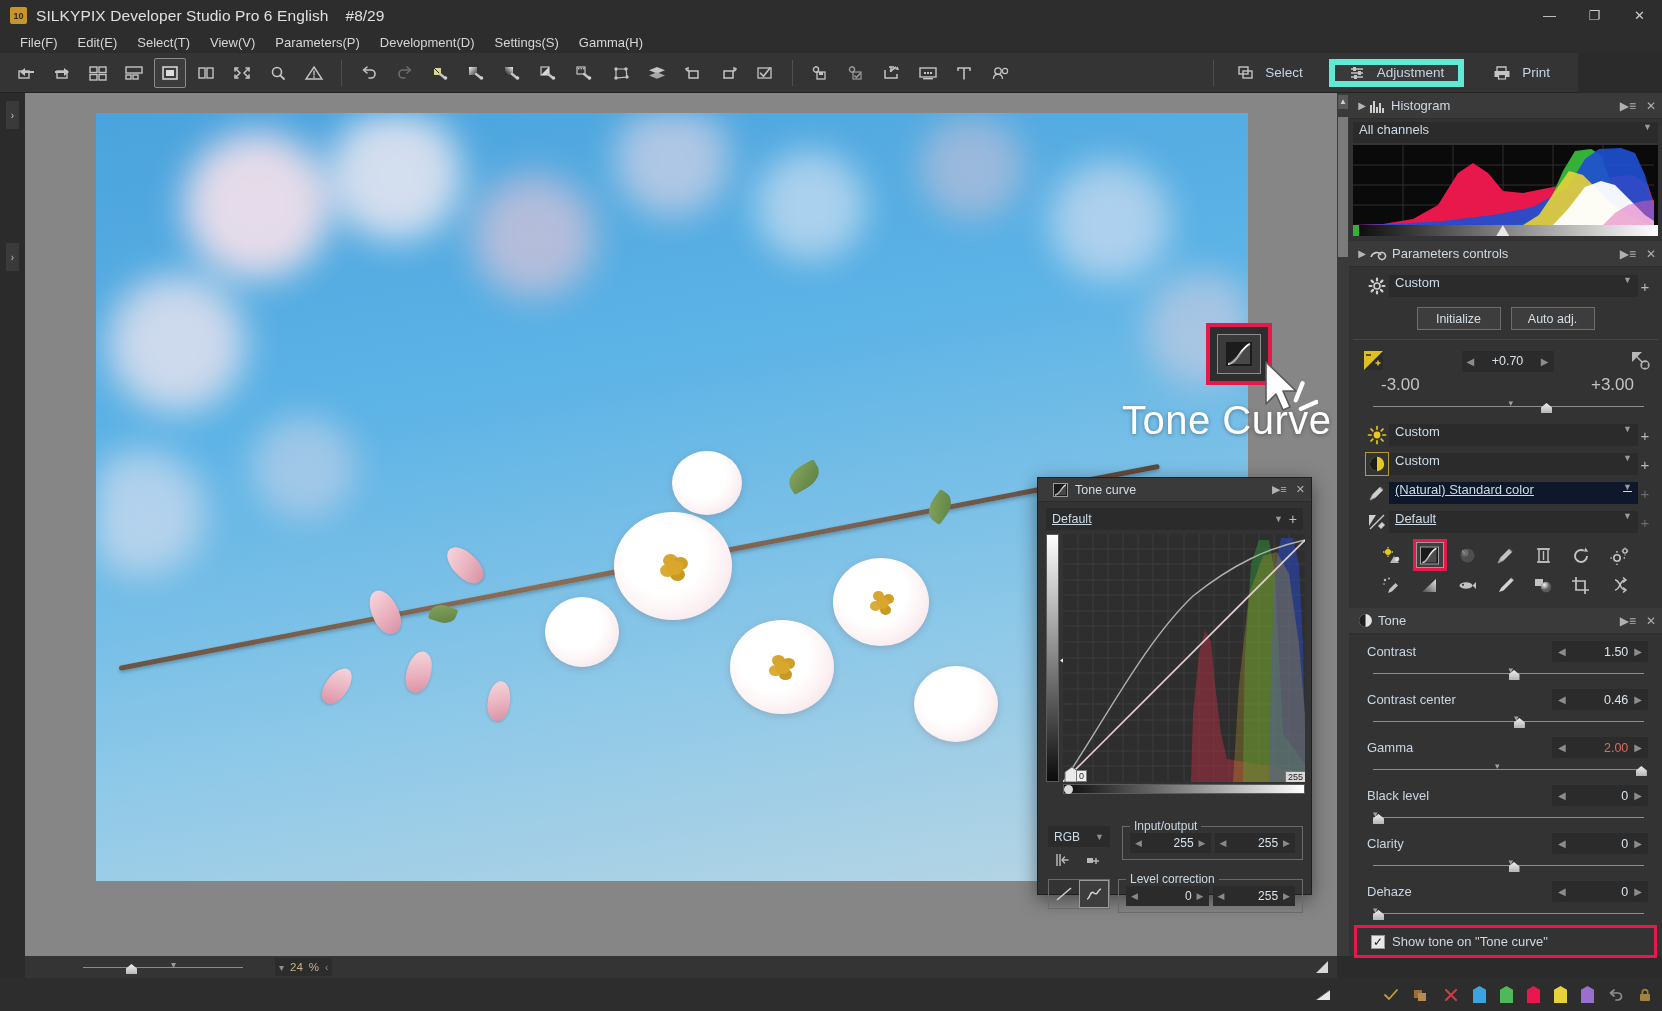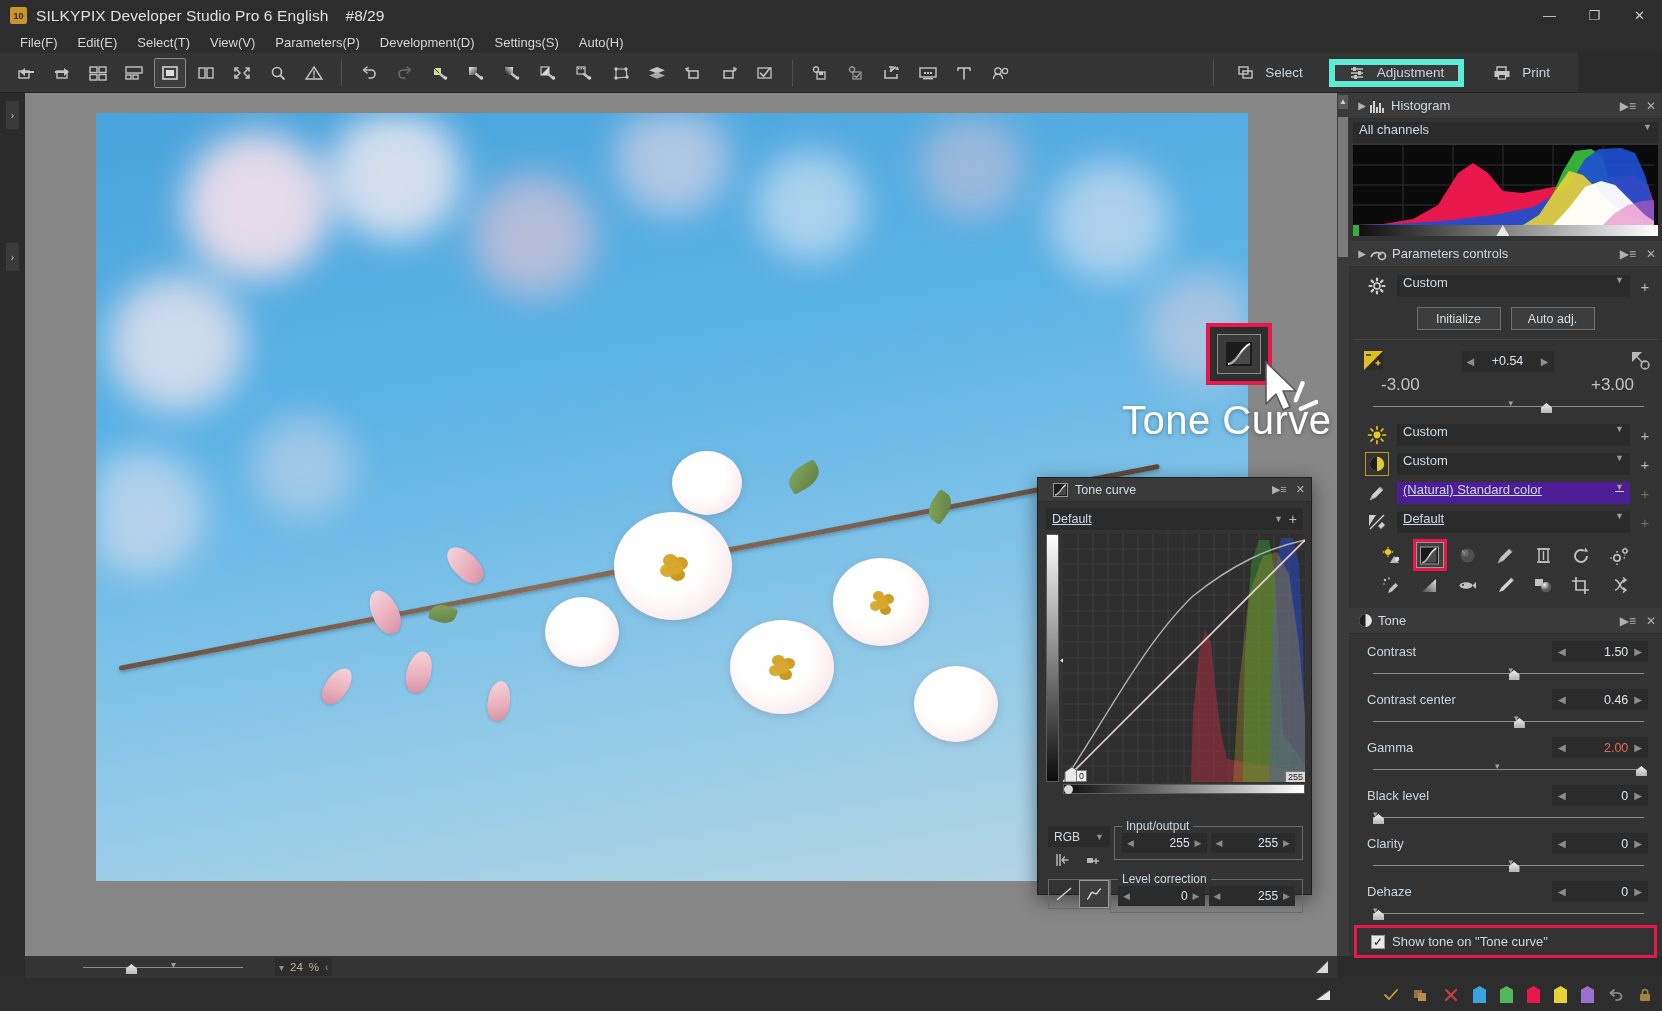--- a/index.html
+++ b/index.html
@@ -198,21 +198,21 @@
 
   .slider-wrap { position:relative; height:18px; margin:2px 18px 0 24px; }
   .slider-line { position:absolute; left:0; right:0; top:9px; height:1px; background:#8e8e8e; }
   .slider-def { position:absolute; top:1px; color:#a0a0a0; font-size:9px; }
   .slider-knob {
     position:absolute; top:6px; width:11px; height:10px;
     background:linear-gradient(180deg,#efefef,#b5b5b5);
     clip-path: polygon(50% 0, 100% 45%, 100% 100%, 0 100%, 0 45%);
   }
 
-  .param-row { display:flex; align-items:center; padding:5px 10px 0 16px; gap:8px; }
+  .param-row { display:flex; align-items:center; padding:5px 10px 0 16px; }
   .param-row .pico { width:24px; height:24px; display:flex; align-items:center; justify-content:center; }
   .param-row .pico.boxed { border:1px solid #b59b2e; }
   .param-row .combo { flex:1; }
   .param-row .plus { width:14px; text-align:center; color:#b9b9b9; font-size:15px; }
   .param-row .plus.dim { color:#6d6d6d; }
 
   .icon-grid { padding:8px 0 6px 0; }
   .icon-line { display:flex; justify-content:center; gap:10px; margin-bottom:4px; }
   .gicon { width:28px; height:26px; display:flex; align-items:center; justify-content:center; border:1px solid transparent; }
   .gicon.sel { border:1px solid #9a9a9a; background:#3f3f3f; }
@@ -295,21 +295,21 @@
     background:#2e2e2e; overflow:hidden;
   }
   .tc-hbar {
     position:absolute; left:17px; top:250px; width:242px; height:10px;
     background:linear-gradient(90deg,#0b0b0b,#ffffff);
     border:1px solid #5a5a5a;
   }
   .tc-hknob { position:absolute; left:18px; top:251px; width:9px; height:9px; border-radius:50%; background:#d9d9d9; }
 
   .tc-bottom { position:absolute; left:0; top:348px; width:275px; }
-  .tc-brow { display:flex; align-items:flex-start; padding:0 10px; gap:0; }
+  .tc-brow { display:flex; align-items:flex-start; padding:0 10px; gap:8px; }
   .tc-chan {
     width:62px; height:21px; background:#2b2b2b; display:flex; align-items:center;
     padding:0 6px; font-size:12px; color:#cddbe8; justify-content:space-between;
   }
   .fieldset {
     border:1px solid #6a6a6a; padding:6px 7px 6px; position:relative; flex:1;
   }
   .fieldset .lg {
     position:absolute; top:-8px; left:7px; background:#333333; padding:0 4px;
     font-size:12px; color:#cbd8e4;
@@ -358,21 +358,21 @@
   </div>
 
   <div class="menubar">
     <div class="menu-item">File(F)</div>
     <div class="menu-item">Edit(E)</div>
     <div class="menu-item">Select(T)</div>
     <div class="menu-item">View(V)</div>
     <div class="menu-item">Parameters(P)</div>
     <div class="menu-item">Development(D)</div>
     <div class="menu-item">Settings(S)</div>
-    <div class="menu-item">Auto(H)</div>
+    <div class="menu-item">Gamma(H)</div>
   </div>
 
   <div class="toolbar">
     <div style="width:8px"></div>
     <div class="tb-btn">
       <svg class="ic" width="22" height="16" viewBox="0 0 22 16">
           <path d="M21 3h-9v3l-5-4 5-4v3h9z" transform="translate(-2,5)" fill="#c4c4c4"></path>
           <rect x="4" y="6" width="10" height="7" fill="none" stroke="#c4c4c4" stroke-width="1.4"></rect>
         </svg>
     </div>
@@ -923,21 +923,21 @@
           <svg class="ic" width="21" height="21" viewBox="0 0 21 21">
               <rect x="1" y="1" width="19" height="19" fill="#e0c020"></rect>
               <path d="M1 20L20 1v19z" fill="#2b2b2b"></path>
               <path d="M3 5h5M12.5 13h5M15 10.5v5" stroke="#2b2b2b" stroke-width="1.6"></path>
               <path d="M12.5 13h5M15 10.5v5" stroke="#e0c020" stroke-width="1.6"></path>
             </svg>
         </span>
         <div style="flex:1; display:flex; justify-content:center;">
           <div class="spin" style="width:92px;">
             <span class="a">◀</span>
-            <span class="v">+0.54</span>
+            <span class="v">+0.70</span>
             <span class="a">▶</span>
           </div>
         </div>
         <span class="ev-icon">
           <svg class="ic" width="21" height="21" viewBox="0 0 21 21">
               <path d="M2 2h10L2 12z" fill="#b8b8b8"></path>
               <path d="M4 4l9 9" stroke="#b8b8b8" stroke-width="1.4"></path>
               <circle cx="15" cy="15" r="4" fill="none" stroke="#b8b8b8" stroke-width="1.4"></circle>
               <path d="M15 11v1.5M15 17.5V19M11 15h1.5M17.5 15H19" stroke="#b8b8b8" stroke-width="1.2"></path>
             </svg>
@@ -983,21 +983,21 @@
         <span class="plus">+</span>
       </div>
 
       <div class="param-row">
         <span class="pico">
           <svg class="ic" width="20" height="20" viewBox="0 0 20 20">
               <path d="M3 17l2.5-5.5L13 4l3 3-7.5 7.5z" fill="#cfcfcf" stroke="#9a9a9a"></path>
               <path d="M13 4l3 3" stroke="#8a8a8a" stroke-width="1.2"></path>
             </svg>
         </span>
-        <div class="combo" style="border:none;background:#4c1d95;text-decoration:underline;">
+        <div class="combo" style="border:none;background:#0f172a;text-decoration:underline;">
           <span class="cv link">(Natural) Standard color</span>
           <span class="caret">▼</span>
         </div>
         <span class="plus dim">+</span>
       </div>
 
       <div class="param-row">
         <span class="pico">
           <svg class="ic" width="20" height="20" viewBox="0 0 20 20">
               <path d="M2 3l7 0-7 11z" fill="#cfcfcf"></path>

